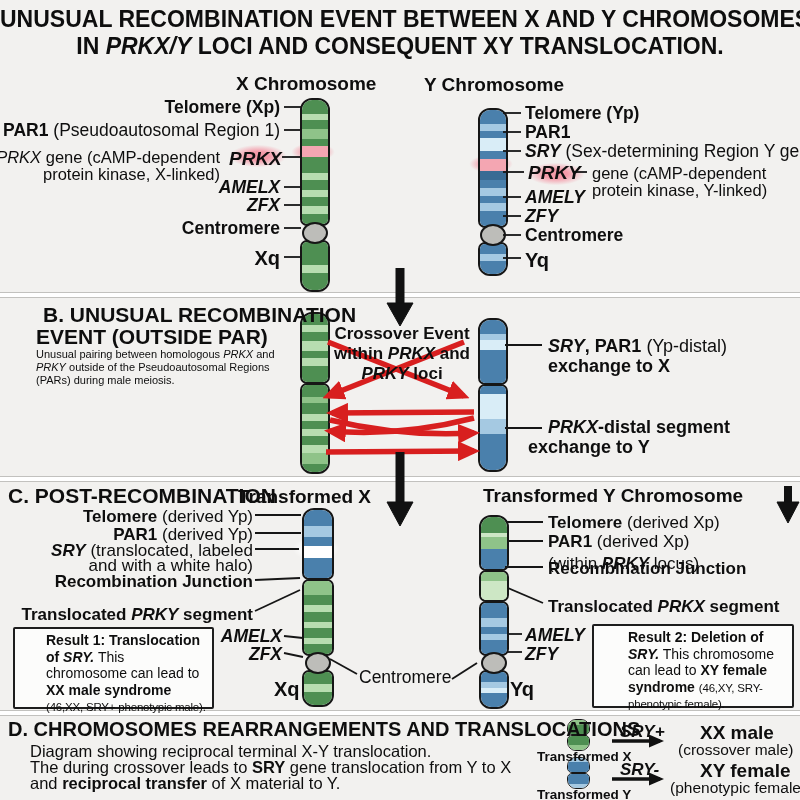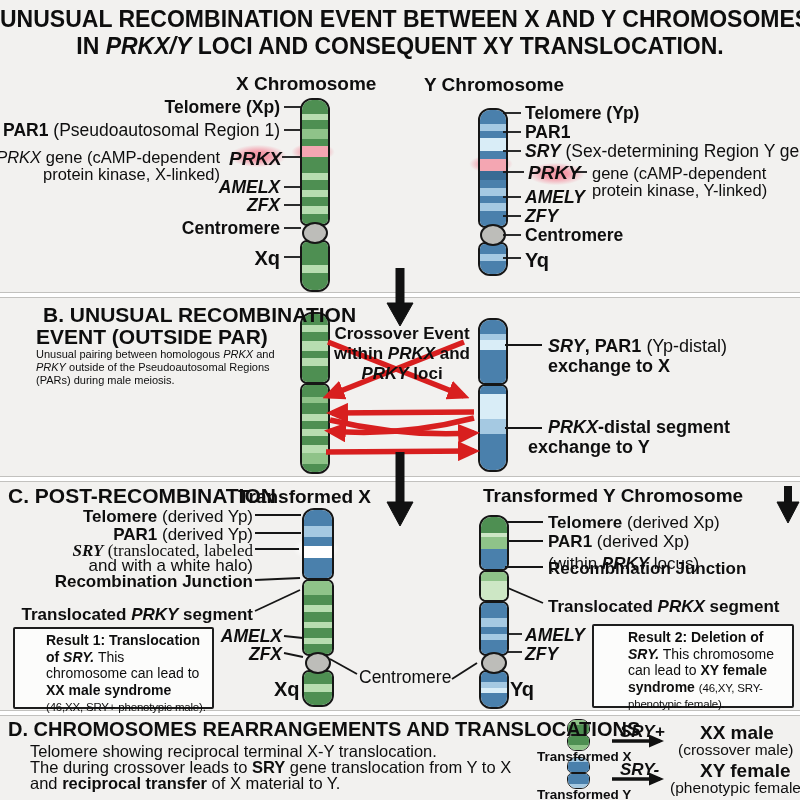--- a/index.html
+++ b/index.html
@@ -329,21 +329,21 @@
   <div class="lbl" style="left:548px;top:356px;font-size:18px;"><span class="run-b">exchange to X</span></div>
   <div class="lbl" style="left:548px;top:417px;font-size:18px;"><span class="run-bi">PRKX</span><span class="run-b">-distal segment</span></div>
   <div class="lbl" style="left:528px;top:437px;font-size:18px;"><span class="run-b">exchange to Y</span></div>
 
   <div class="lbl" style="left:8px;top:484px;font-size:21px;"><span class="run-b">C. POST-RECOMBINATION</span></div>
   <div class="lbl" style="left:238px;top:486px;font-size:19px;"><span class="run-b">Transformed X</span></div>
   <div class="lbl" style="left:483px;top:485px;font-size:19px;"><span class="run-b">Transformed Y Chromosome</span></div>
 
   <div class="lbl rt" style="right:547px;top:507px;font-size:17px;"><span class="run-b">Telomere</span><span class="run-r"> (derived Yp)</span></div>
   <div class="lbl rt" style="right:547px;top:525px;font-size:17px;"><span class="run-b">PAR1</span><span class="run-r"> (derived Yp)</span></div>
-  <div class="lbl rt" style="right:547px;top:541px;font-size:17px;font-family:Liberation Serif, serif;"><span class="run-bi">SRY</span><span class="run-r"> (translocated, labeled</span></div>
+  <div class="lbl rt" style="right:547px;top:541px;font-size:17px;"><span class="run-bi">SRY</span><span class="run-r"> (translocated, labeled</span></div>
   <div class="lbl rt" style="right:547px;top:556px;font-size:17px;"><span class="run-r">and with a white halo)</span></div>
   <div class="lbl rt" style="right:547px;top:572px;font-size:17px;"><span class="run-b">Recombination Junction</span></div>
   <div class="lbl rt" style="right:547px;top:605px;font-size:17px;"><span class="run-b">Translocated </span><span class="run-bi">PRKY</span><span class="run-b"> segment</span></div>
   <div class="lbl rt" style="right:518px;top:627px;"><span class="run-bi">AMELX</span></div>
   <div class="lbl rt" style="right:518px;top:645px;"><span class="run-bi">ZFX</span></div>
   <div class="lbl" style="left:274px;top:678px;font-size:20px;"><span class="run-b">Xq</span></div>
   <div class="lbl" style="left:359px;top:668px;"><span class="run-r">Centromere</span></div>
 
   <div class="lbl" style="left:548px;top:513px;font-size:17px;"><span class="run-b">Telomere</span><span class="run-r"> (derived Xp)</span></div>
   <div class="lbl" style="left:548px;top:532px;font-size:17px;"><span class="run-b">PAR1</span><span class="run-r"> (derived Xp)</span></div>
@@ -354,21 +354,21 @@
   <div class="lbl" style="left:525px;top:645px;"><span class="run-bi">ZFY</span></div>
   <div class="lbl" style="left:510px;top:678px;font-size:20px;"><span class="run-b">Yq</span></div>
 
   <div class="rbox" style="left:13px;top:627px;width:197px;height:78px;"></div>
   <div class="lbl wrap" style="left:46px;top:632px;width:163px;font-size:14px;line-height:1.18;"><span class="run-b">Result 1: Translocation of </span><span class="run-bi">SRY.</span><span class="run-r"> This chromosome can lead to </span><span class="run-b">XX male syndrome</span><span class="run-r"> </span><span class="run-rs">(46,XX, SRY+ phenotypic male).</span></div>
 
   <div class="rbox" style="left:592px;top:624px;width:198px;height:80px;"></div>
   <div class="lbl wrap" style="left:628px;top:629px;width:158px;font-size:14px;line-height:1.18;"><span class="run-b">Result 2: Deletion of </span><span class="run-bi">SRY.</span><span class="run-r"> This chromosome can lead to </span><span class="run-b">XY female syndrome</span><span class="run-r"> </span><span class="run-rs">(46,XY, SRY- phenotypic female).</span></div>
 
   <div class="lbl" style="left:8px;top:718px;font-size:20px;"><span class="run-b">D. CHROMOSOMES REARRANGEMENTS AND TRANSLOCATIONS</span></div>
-  <div class="lbl" style="left:30px;top:742px;font-size:16.5px;"><span class="run-r">Telomere showing reciprocal terminal X-Y translocation.</span></div>
+  <div class="lbl" style="left:30px;top:742px;font-size:16.5px;"><span class="run-r">Diagram showing reciprocal terminal X-Y translocation.</span></div>
   <div class="lbl" style="left:30px;top:758px;font-size:16.5px;"><span class="run-r">The during crossover leads to </span><span class="run-b">SRY</span><span class="run-r"> gene translocation from Y to X</span></div>
   <div class="lbl" style="left:30px;top:774px;font-size:16.5px;"><span class="run-r">and </span><span class="run-b">reciprocal transfer</span><span class="run-r"> of X material to Y.</span></div>
 
   <div class="lbl" style="left:537px;top:749px;font-size:13.5px;"><span class="run-b">Transformed X</span></div>
   <div class="lbl" style="left:620px;top:722px;font-size:17px;"><span class="run-bi">SRY+</span></div>
   <div class="lbl" style="left:700px;top:722px;font-size:19px;"><span class="run-b">XX male</span></div>
   <div class="lbl" style="left:678px;top:741px;font-size:15.5px;"><span class="run-r">(crossover male)</span></div>
 
   <div class="lbl" style="left:537px;top:787px;font-size:13.5px;"><span class="run-b">Transformed Y</span></div>
   <div class="lbl" style="left:620px;top:760px;font-size:17px;"><span class="run-bi">SRY-</span></div>

